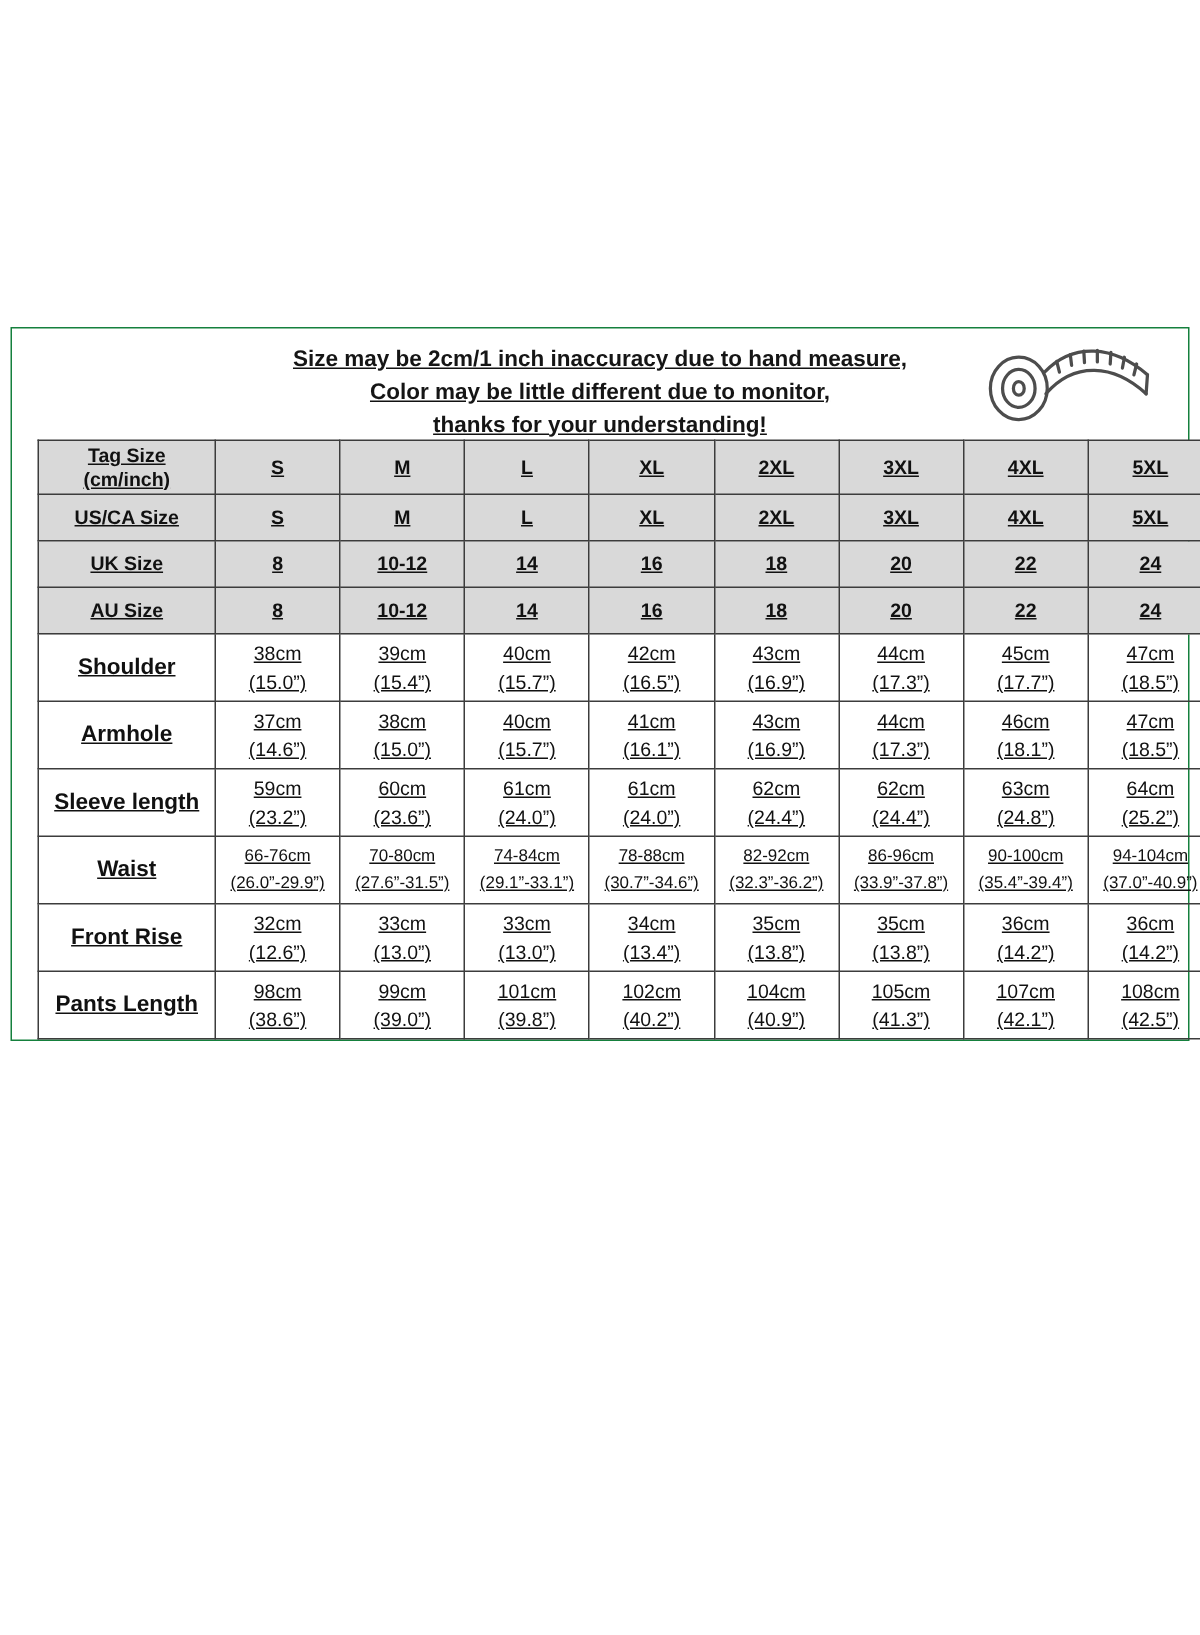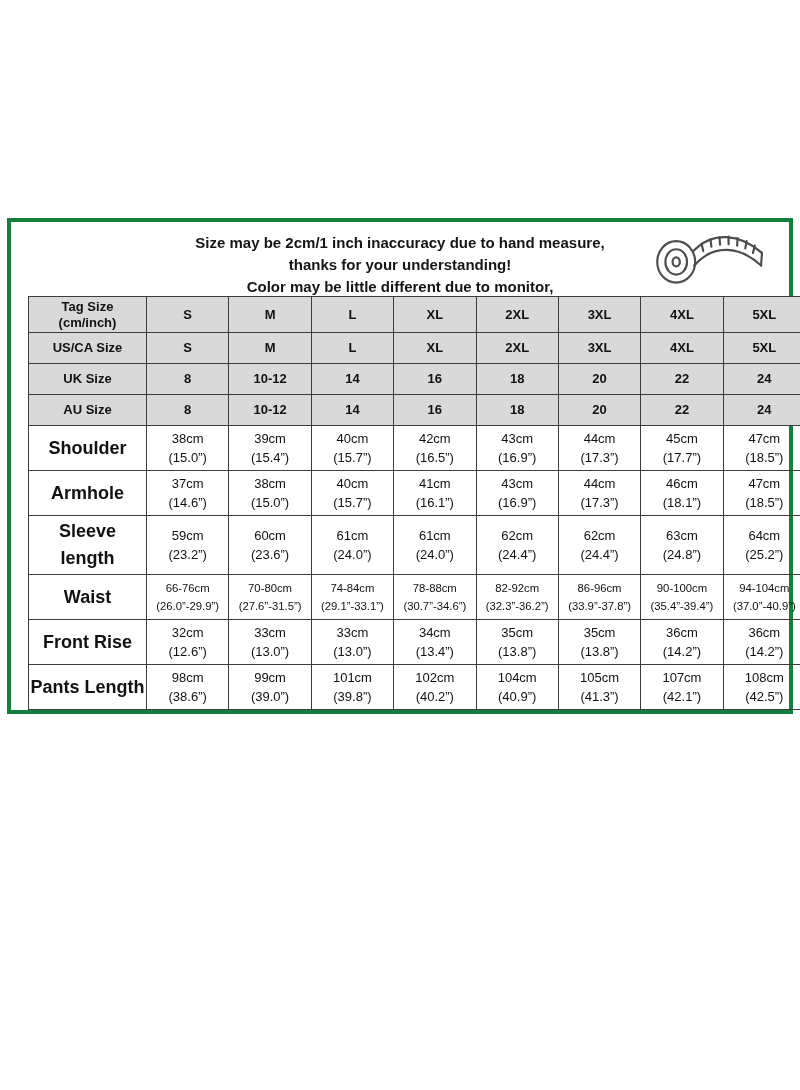--- a/index.html
+++ b/index.html
@@ -7,22 +7,23 @@
     width: 800px;
     height: 1090px;
     background: #ffffff;
     font-family: "Liberation Sans", sans-serif;
     color: #111111;
     overflow: hidden;
   }
   .sheet {
     position: relative;
     margin: 218px 7px 0 7px;
-    border: 4px solid #15803d;
+    border: 1px solid #15803d;
     background: #ffffff;
+    text-decoration: underline;
   }
   .header {
     position: relative;
     height: 74px;
   }
   .disclaimer {
     padding-top: 10px;
     text-align: center;
     font-weight: bold;
     font-size: 15px;
@@ -53,35 +54,35 @@
     font-size: 13px;
     line-height: 1.2;
   }
   tr.measure-row {
     height: 45px;
     font-size: 13px;
     line-height: 1.5;
   }
   tr.measure-row td.label-cell {
     font-weight: bold;
-    font-size: 18px;
+    font-size: 15px;
   }
   tr.shaded { background: #d9d9d9; }
   tr.small td.value-cell { font-size: 11.3px; line-height: 1.6; text-align: center; }
 </style>
 </head>
 <body>
 
 <div class="sheet">
 
   <div class="header">
     <div class="disclaimer">
       <div>Size may be 2cm/1 inch inaccuracy due to hand measure,</div>
+      <div>Color may be little different due to monitor,</div>
       <div>thanks for your understanding!</div>
-      <div>Color may be little different due to monitor,</div>
     </div>
     <div class="tape">
       <svg viewBox="0 0 130 72" width="118" height="65" aria-hidden="true">
         <g fill="none" stroke="#4d4d4d" stroke-width="2.4" stroke-linecap="round">
           <ellipse cx="32" cy="42" rx="21" ry="23"></ellipse>
           <ellipse cx="32" cy="42" rx="12" ry="14"></ellipse>
           <ellipse cx="32" cy="42" rx="4" ry="5"></ellipse>
           <path d="M51 30 C 72 8, 102 10, 127 32"></path>
           <path d="M52 46 C 73 22, 102 24, 126 46"></path>
           <line x1="127" y1="32" x2="126" y2="46"></line>

